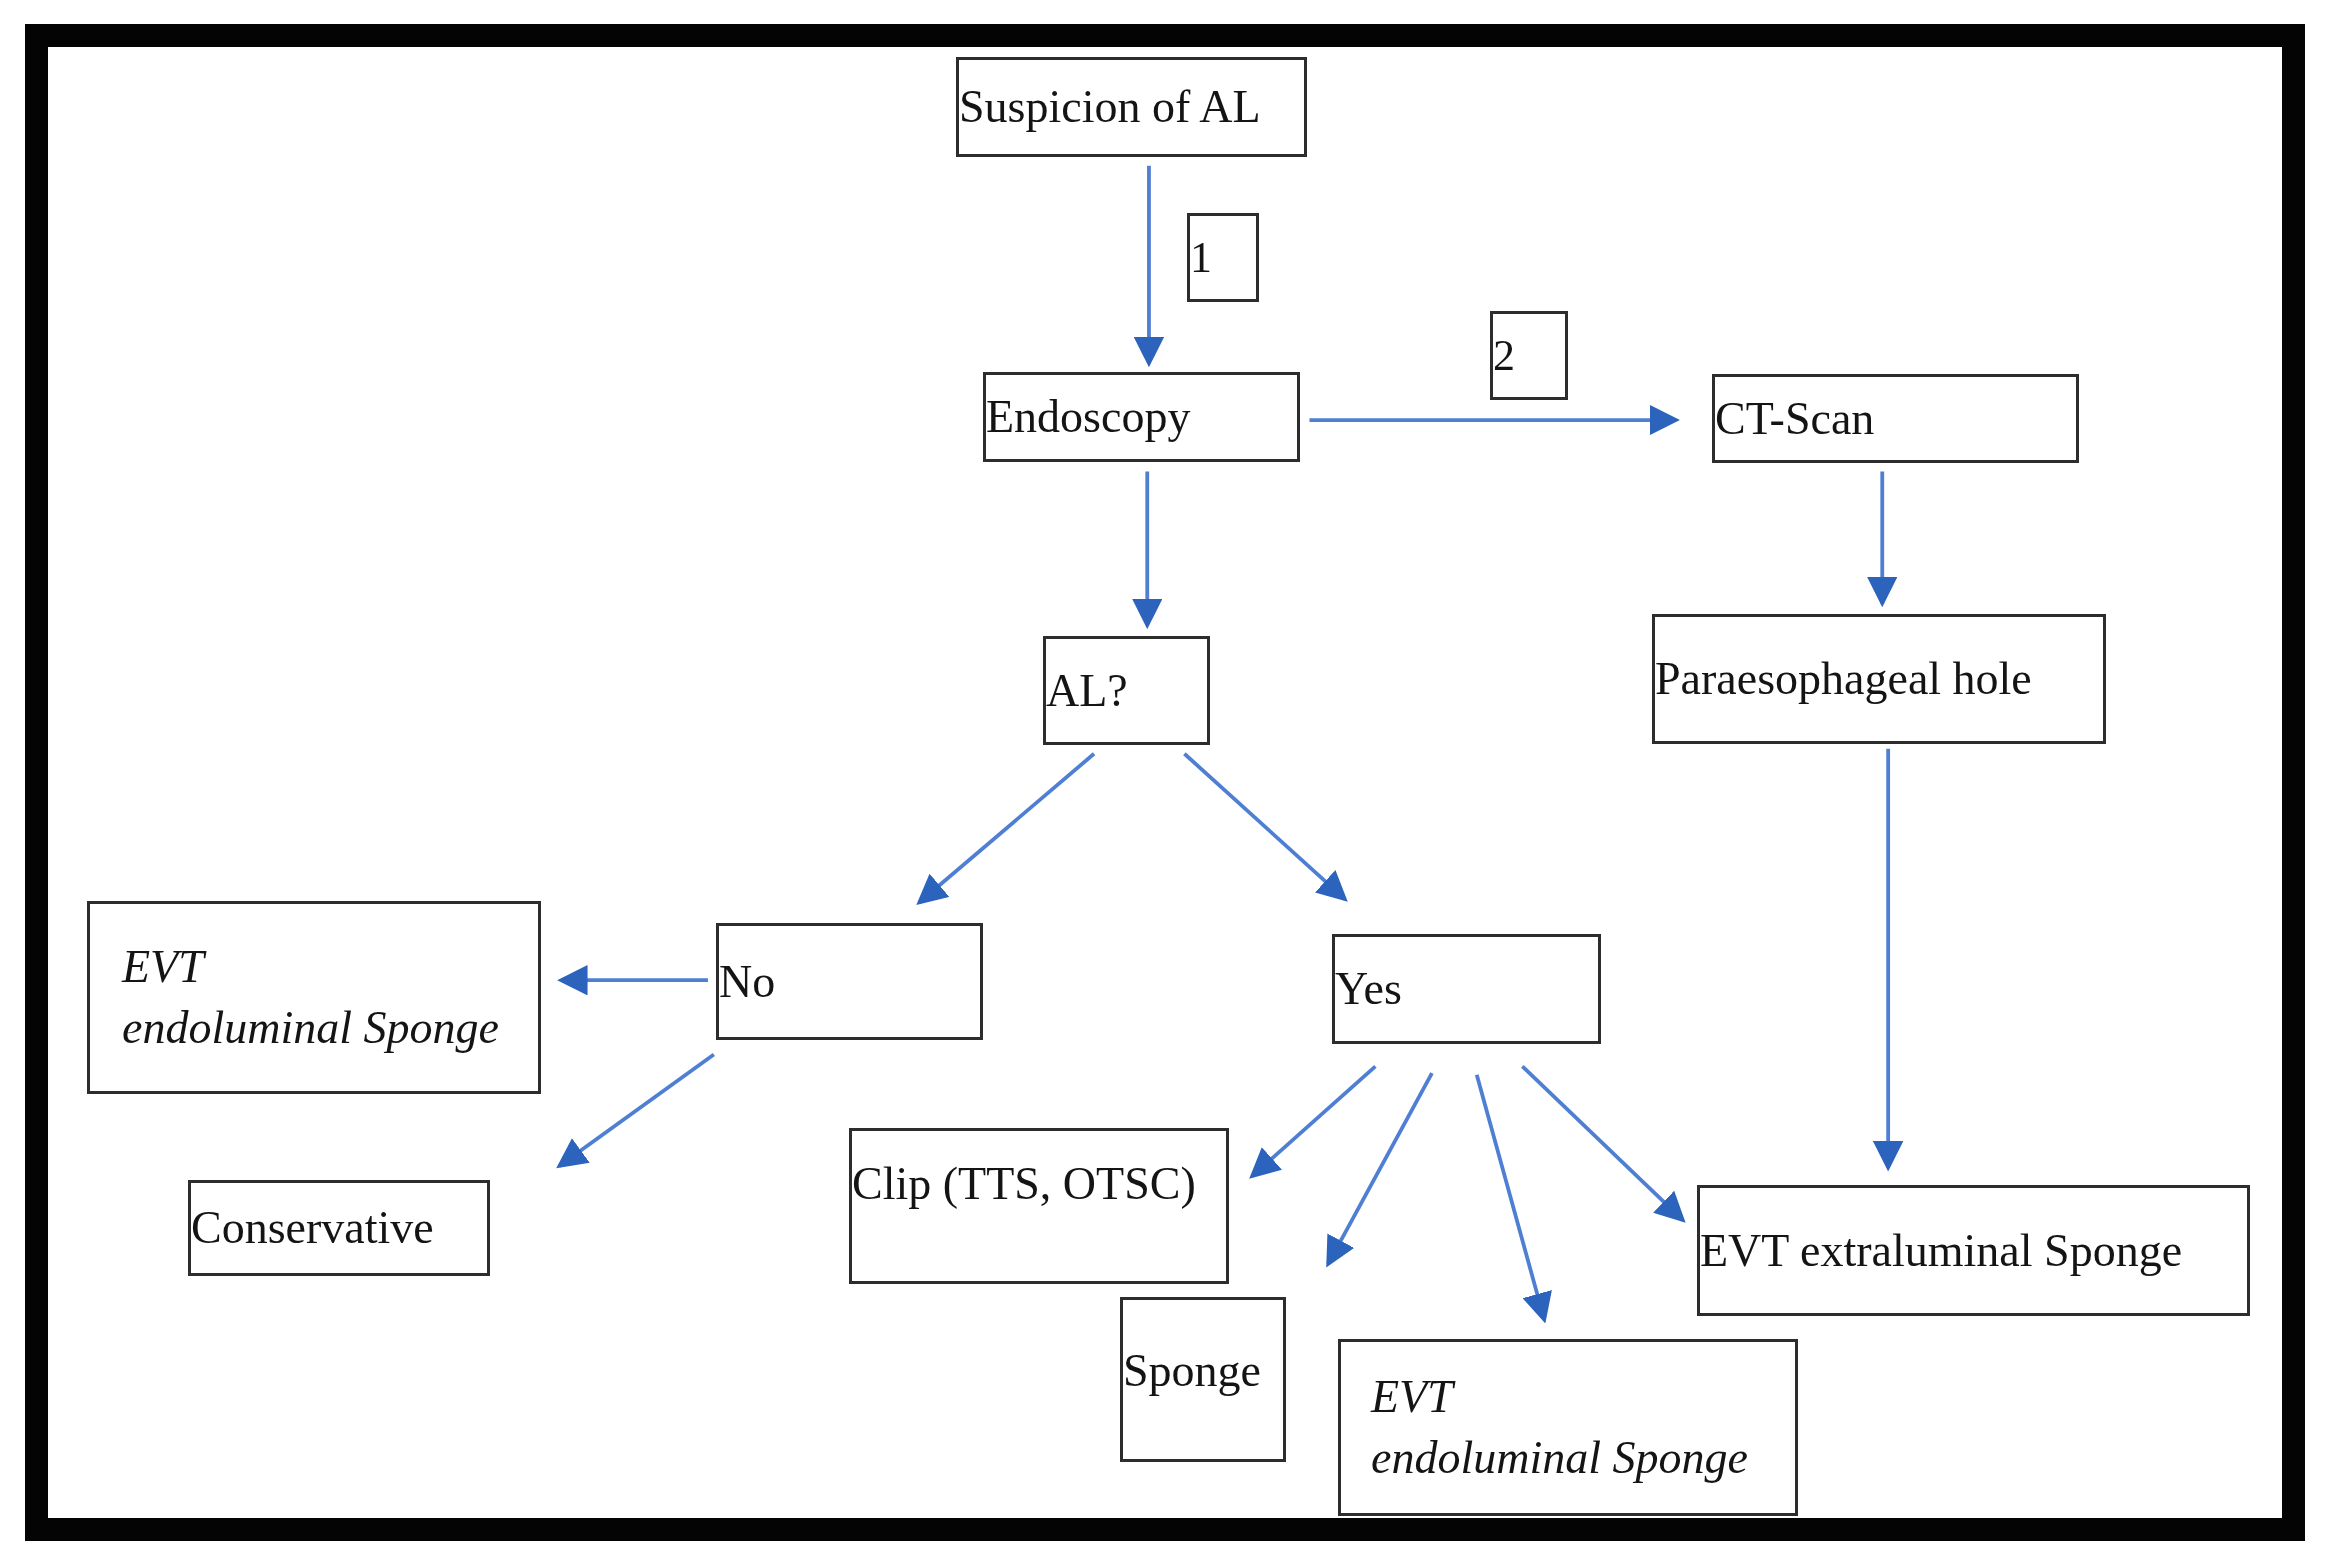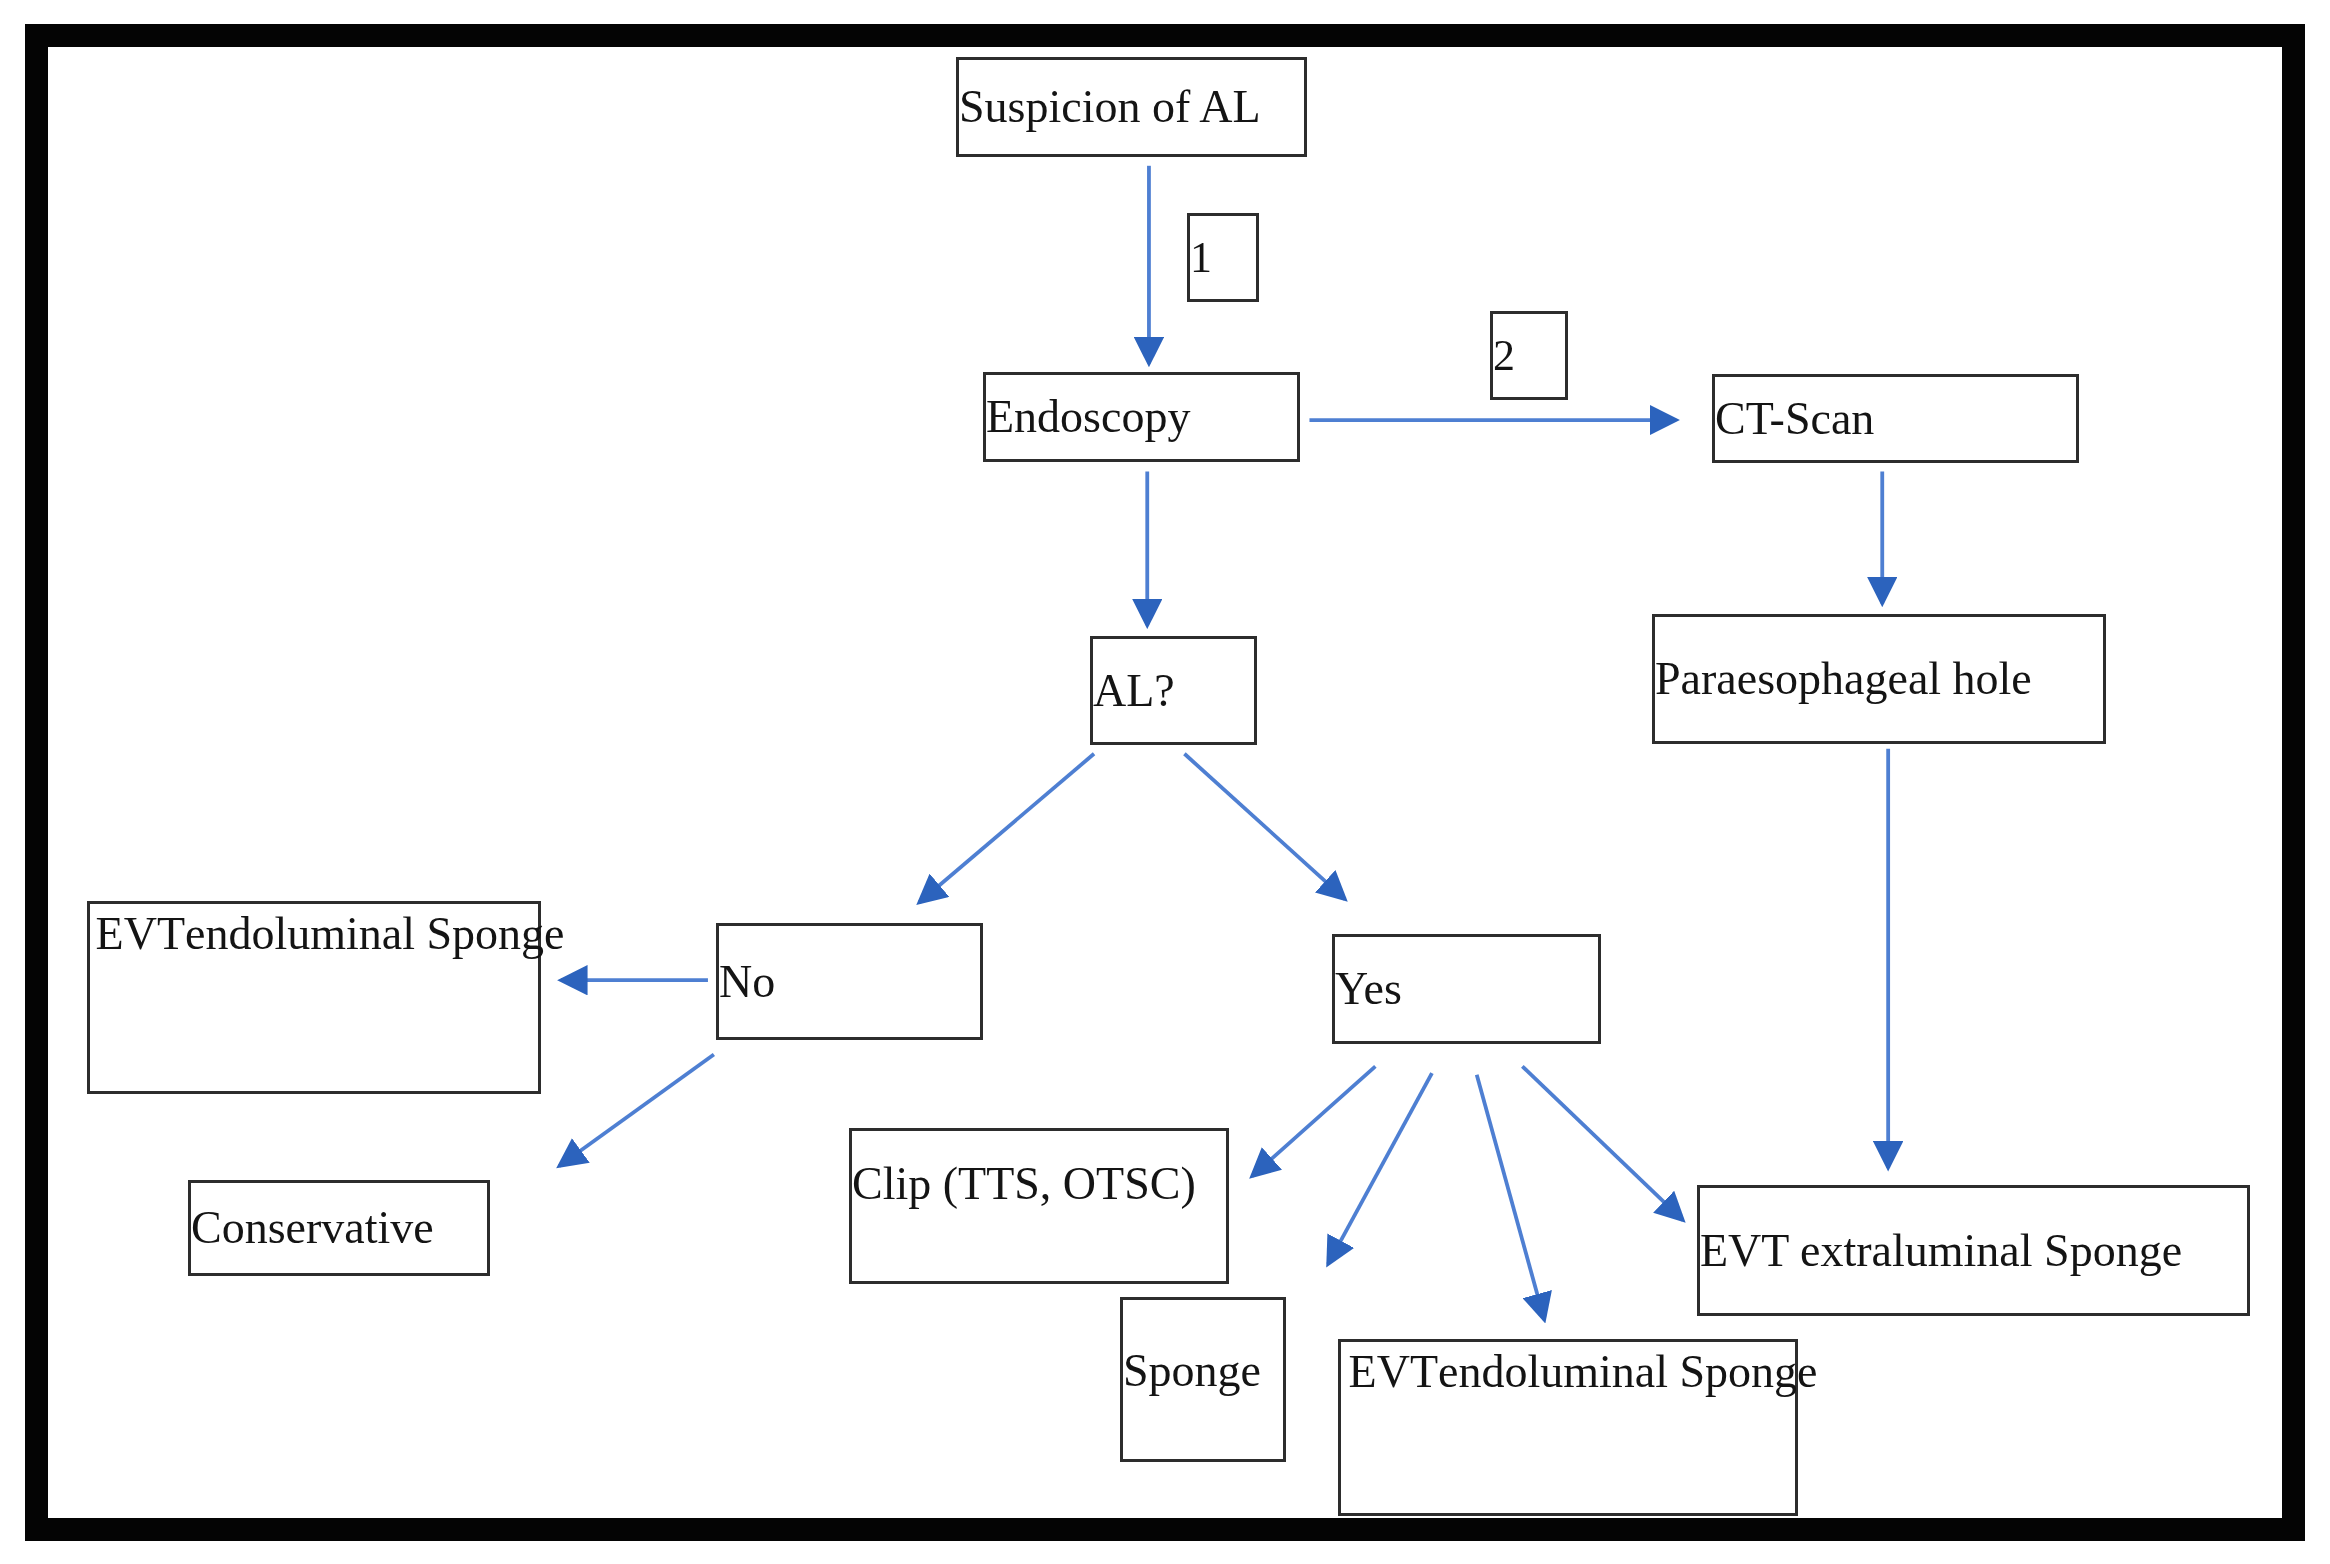--- a/index.html
+++ b/index.html
@@ -39,36 +39,37 @@
     border: 3.4px solid #2d2d2d;
     box-sizing: border-box;
     display: flex;
     align-items: center;
     font-size: 46px;
     line-height: 1.25;
     text-align: center;
     white-space: nowrap;
   }
   .node.multiline {
-    flex-direction: row;
+    flex-direction: column;
     align-items: flex-start;
     justify-content: center;
     text-align: left;
     line-height: 1.32;
+    font-style: italic;
   }
   .node.num {
     font-size: 44px;
   }
   
   .n-suspicion      { left: 956px; top: 57px;   width: 351px; height: 100px; }
   .n-step1          { left: 1187px; top: 213px;  width: 72px;  height: 89px; }
   .n-endoscopy      { left: 983px; top: 372px;  width: 317px; height: 90px; }
   .n-step2          { left: 1490px; top: 311px;  width: 78px;  height: 89px; }
   .n-ctscan         { left: 1688px; top: 374px;  width: 367px; height: 89px; margin-left: 24px; }
-  .n-alq            { left: 1043px; top: 636px;  width: 167px; height: 109px; margin-left: 47px; }
+  .n-alq            { left: 1043px; top: 636px;  width: 167px; height: 109px; }
   .n-para           { left: 1652px; top: 614px;  width: 454px; height: 130px; }
   .n-no             { left: 716px;  top: 923px; width: 267px; height: 117px; }
   .n-yes            { left: 1332px; top: 934px; width: 269px; height: 110px; }
   .n-evt-left       { left: 87px;  top: 901px; width: 454px; height: 193px; padding-left: 32px; }
   .n-conservative   { left: 188px;  top: 1180px; width: 302px; height: 96px; }
   .n-clip           { left: 849px; top: 1128px; width: 380px; height: 156px; padding-bottom: 44px; }
   .n-stent          { left: 1120px; top: 1297px; width: 166px; height: 165px; padding-bottom: 17px; }
   .n-evt-bottom     { left: 1338px; top: 1339px; width: 460px; height: 177px; padding-left: 30px; }
   .n-evt-extra      { left: 1697px; top: 1185px; width: 553px; height: 131px; }
 </style>

